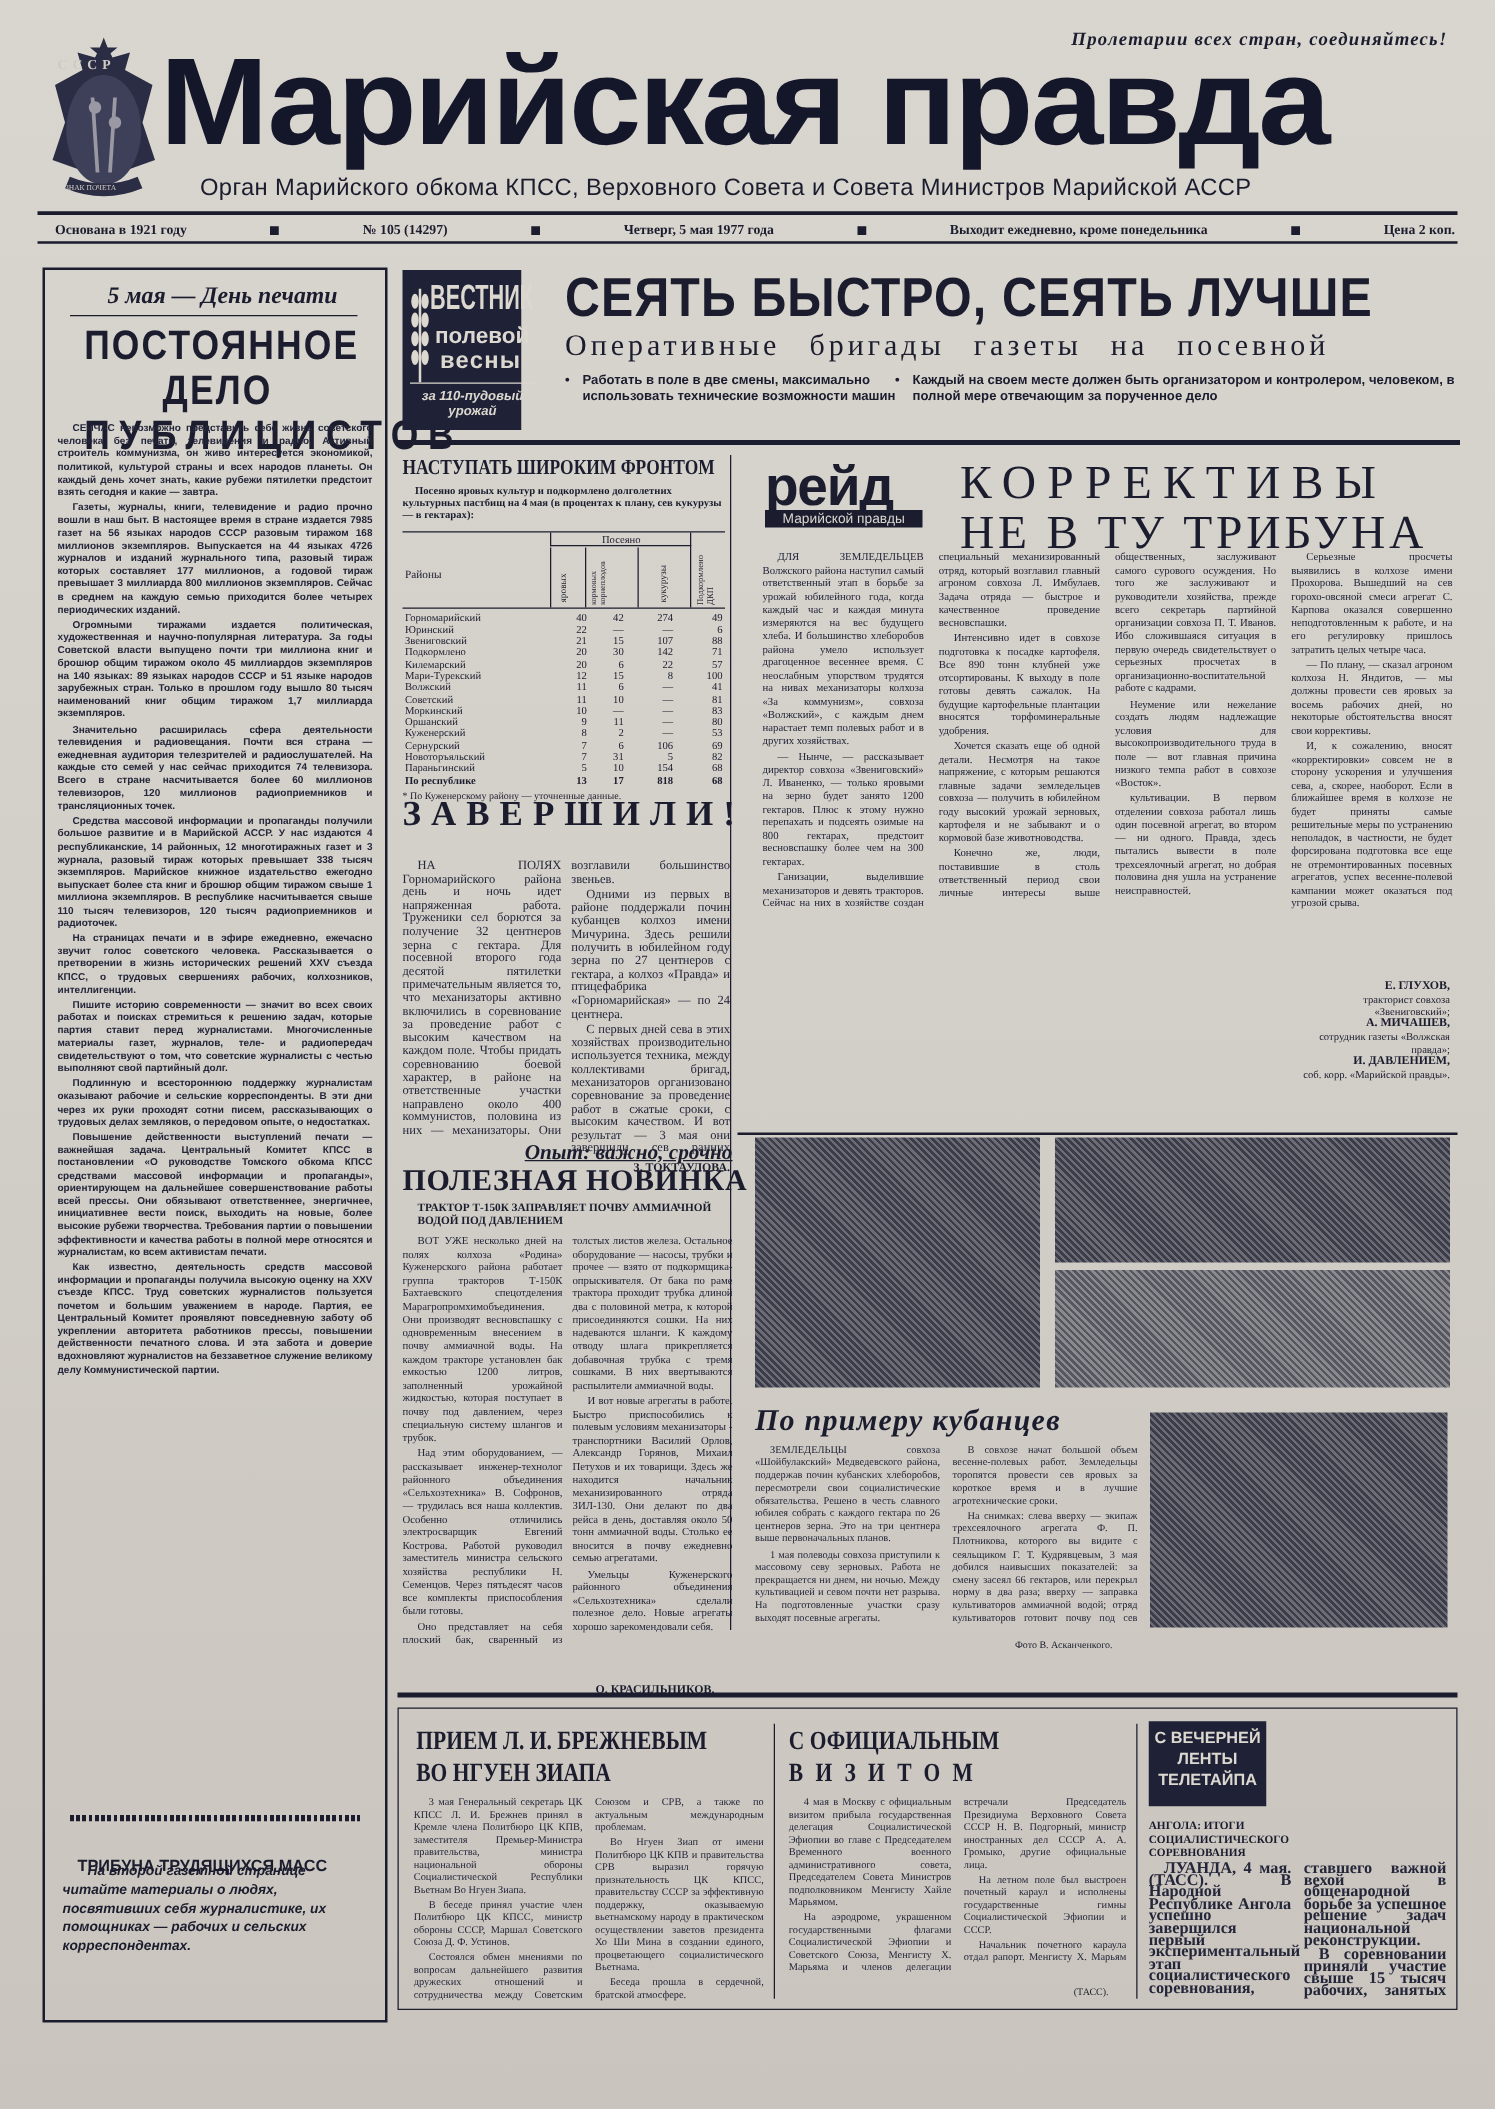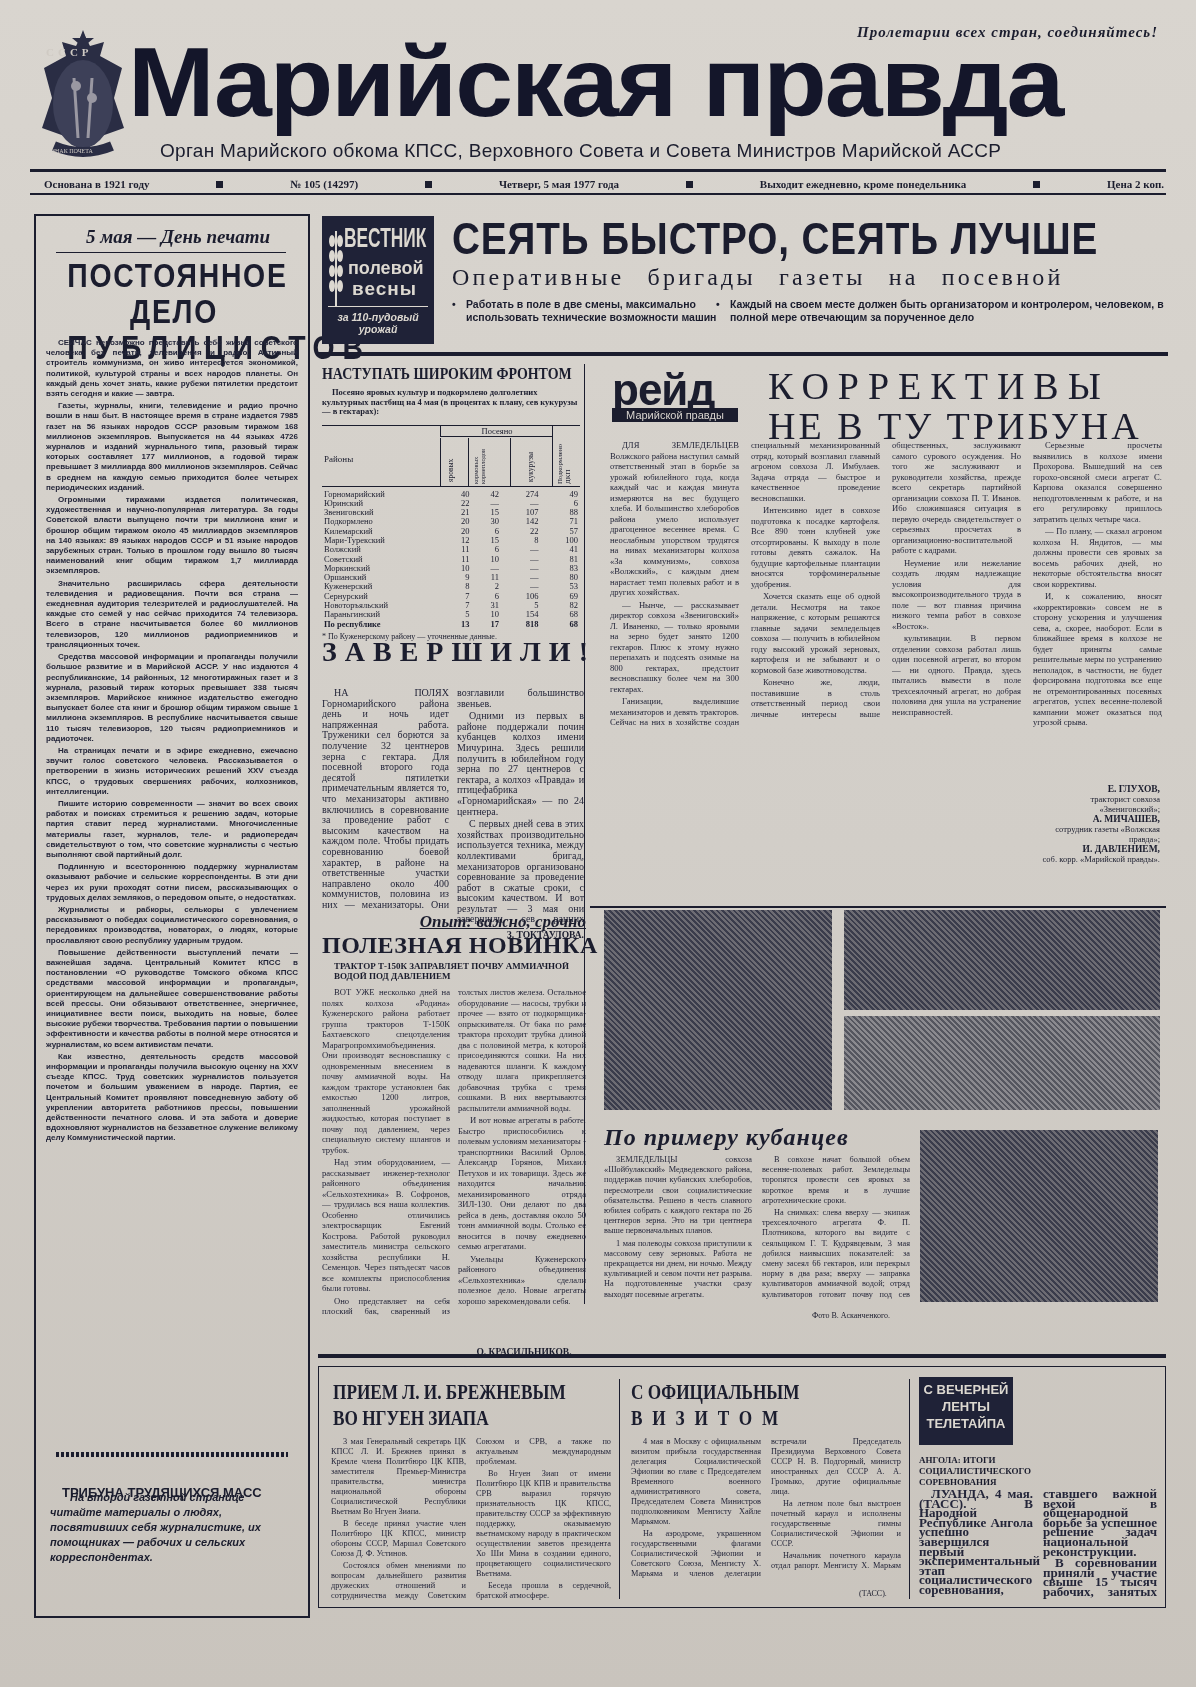--- a/index.html
+++ b/index.html
@@ -10,21 +10,21 @@
   .slogan{position:absolute;right:38px;top:24px;font-style:italic;font-weight:bold;font-size:15px;letter-spacing:1px;}
   .organ{position:absolute;left:160px;top:140px;font-family:"Liberation Sans",sans-serif;font-size:19px;letter-spacing:0.3px;}
   .emblem{position:absolute;left:34px;top:28px;width:98px;height:140px;}
   .rule{position:absolute;background:#1b1d2e;}
   .infobar{position:absolute;left:44px;top:178px;width:1120px;font-size:11px;font-weight:bold;display:flex;justify-content:space-between;align-items:center;}
   .infobar .sq{display:inline-block;width:7px;height:7px;background:#1b1d2e;}
   .col-text{font-size:8.2px;line-height:10.4px;text-align:justify;color:#24263a;}
   .col-text p{margin:0 0 2px 0;text-indent:12px;}
   .box{position:absolute;border:2px solid #1b1d2e;}
   .heavy{font-family:"Liberation Sans",sans-serif;font-weight:900;}
-  .vestnik{position:absolute;left:322px;top:216px;width:112px;height:128px;background:#1f2237;color:#dcd8d0;text-align:center;font-family:"Liberation Sans",sans-serif;}
+  .vestnik{position:absolute;left:322px;top:216px;width:95px;height:128px;background:#1f2237;color:#dcd8d0;text-align:center;font-family:"Liberation Sans",sans-serif;}
   .photo{position:absolute;background:repeating-linear-gradient(45deg,#3a3c4b 0 2px,#6d6c73 2px 4px);}
   .photo.light{background:repeating-linear-gradient(45deg,#55565f 0 2px,#8b8a8f 2px 4px);}
   table.data{border-collapse:collapse;font-size:8.5px;width:100%;}
   table.data td{padding:0 2px;line-height:9.3px;text-align:right;}
   table.data td:first-child{text-align:left;}
   .vrule{position:absolute;width:1px;background:#1b1d2e;}
 </style>
 </head>
 <body>
 
@@ -71,21 +71,20 @@
     </div>
     <div class="abs col-text" style="left:10px;top:122px;width:252px;height:1110px;overflow:hidden;font-family:'Liberation Sans',sans-serif;font-weight:bold;font-size:8px;line-height:10.2px;">
       <p>СЕЙЧАС невозможно представить себе жизнь советского человека без печати, телевидения и радио. Активный строитель коммунизма, он живо интересуется экономикой, политикой, культурой страны и всех народов планеты. Он каждый день хочет знать, какие рубежи пятилетки предстоит взять сегодня и какие — завтра.</p>
       <p>Газеты, журналы, книги, телевидение и радио прочно вошли в наш быт. В настоящее время в стране издается 7985 газет на 56 языках народов СССР разовым тиражом 168 миллионов экземпляров. Выпускается на 44 языках 4726 журналов и изданий журнального типа, разовый тираж которых составляет 177 миллионов, а годовой тираж превышает 3 миллиарда 800 миллионов экземпляров. Сейчас в среднем на каждую семью приходится более четырех периодических изданий.</p>
       <p>Огромными тиражами издается политическая, художественная и научно-популярная литература. За годы Советской власти выпущено почти три миллиона книг и брошюр общим тиражом около 45 миллиардов экземпляров на 140 языках: 89 языках народов СССР и 51 языке народов зарубежных стран. Только в прошлом году вышло 80 тысяч наименований книг общим тиражом 1,7 миллиарда экземпляров.</p>
       <p>Значительно расширилась сфера деятельности телевидения и радиовещания. Почти вся страна — ежедневная аудитория телезрителей и радиослушателей. На каждые сто семей у нас сейчас приходится 74 телевизора. Всего в стране насчитывается более 60 миллионов телевизоров, 120 миллионов радиоприемников и трансляционных точек.</p>
       <p>Средства массовой информации и пропаганды получили большое развитие и в Марийской АССР. У нас издаются 4 республиканские, 14 районных, 12 многотиражных газет и 3 журнала, разовый тираж которых превышает 338 тысяч экземпляров. Марийское книжное издательство ежегодно выпускает более ста книг и брошюр общим тиражом свыше 1 миллиона экземпляров. В республике насчитывается свыше 110 тысяч телевизоров, 120 тысяч радиоприемников и радиоточек.</p>
       <p>На страницах печати и в эфире ежедневно, ежечасно звучит голос советского человека. Рассказывается о претворении в жизнь исторических решений XXV съезда КПСС, о трудовых свершениях рабочих, колхозников, интеллигенции.</p>
       <p>Пишите историю современности — значит во всех своих работах и поисках стремиться к решению задач, которые партия ставит перед журналистами. Многочисленные материалы газет, журналов, теле- и радиопередач свидетельствуют о том, что советские журналисты с честью выполняют свой партийный долг.</p>
       <p>Подлинную и всестороннюю поддержку журналистам оказывают рабочие и сельские корреспонденты. В эти дни через их руки проходят сотни писем, рассказывающих о трудовых делах земляков, о передовом опыте, о недостатках.</p>
-      <p>Журналисты и рабкоры, селькоры с увлечением рассказывают о победах социалистического соревнования, о передовиках производства, новаторах, о людях, которые прославляют свою республику ударным трудом.</p>
       <p>Повышение действенности выступлений печати — важнейшая задача. Центральный Комитет КПСС в постановлении «О руководстве Томского обкома КПСС средствами массовой информации и пропаганды», ориентирующем на дальнейшее совершенствование работы всей прессы. Они обязывают ответственнее, энергичнее, инициативнее вести поиск, выходить на новые, более высокие рубежи творчества. Требования партии о повышении эффективности и качества работы в полной мере относятся и журналистам, ко всем активистам печати.</p>
       <p>Как известно, деятельность средств массовой информации и пропаганды получила высокую оценку на XXV съезде КПСС. Труд советских журналистов пользуется почетом и большим уважением в народе. Партия, ее Центральный Комитет проявляют повседневную заботу об укреплении авторитета работников прессы, повышении действенности печатного слова. И эта забота и доверие вдохновляют журналистов на беззаветное служение великому делу Коммунистической партии.</p>
     </div>
     <div class="abs" style="left:20px;top:1236px;width:232px;height:5px;background:repeating-linear-gradient(90deg,#1b1d2e 0 3px,transparent 3px 5px);"></div>
     <div class="abs heavy" style="left:26px;top:1252px;font-size:13px;margin-top:17px;">ТРИБУНА ТРУДЯЩИХСЯ МАСС</div>
     <div class="abs" style="left:14px;top:1274px;width:244px;font-family:'Liberation Sans',sans-serif;font-weight:bold;font-style:italic;font-size:11px;line-height:15px;text-indent:20px;">На второй газетной странице читайте материалы о людях, посвятивших себя журналистике, их помощниках — рабочих и сельских корреспондентах.</div>
   </div>
 
   <div>
     <div class="vestnik">

